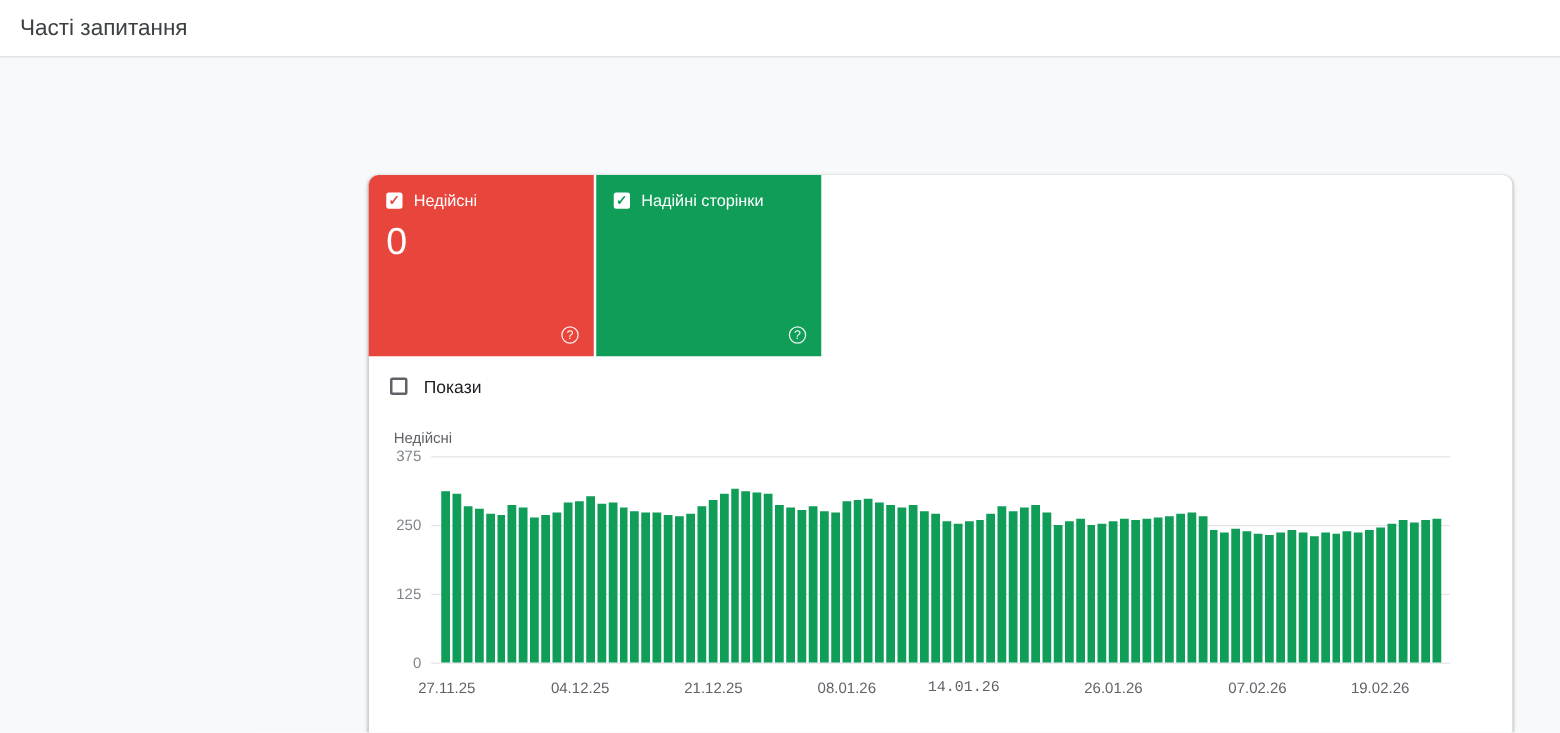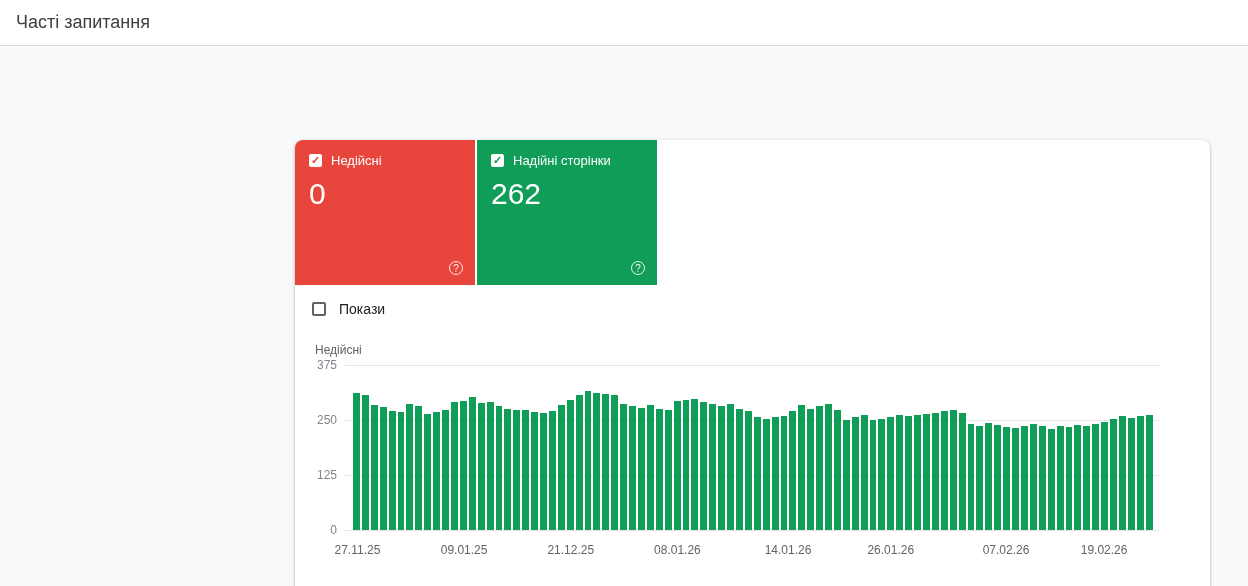--- a/index.html
+++ b/index.html
@@ -186,21 +186,20 @@
         </div>
         <div class="block-value">0</div>
         <span class="help">?</span>
       </div>
 
       <div class="block valid" id="block-valid" style="background: rgb(15, 157, 88);">
         <div class="block-head">
           <span class="cb">✓</span>
           <span>Надійні сторінки</span>
         </div>
-        <div class="block-value">262</div>
         <span class="help">?</span>
       </div>
 
     </div>
 
     <div class="impressions">
       <span class="cb-empty"></span>
       <span class="imp-label">Покази</span>
     </div>
 
@@ -301,24 +300,24 @@
         </div>
     <div class="gridline" style="top: 165px;"></div>
         <span class="ytick" style="top: 165px;">0</span>
         <div class="gridline" style="top: 110px;"></div>
         <span class="ytick" style="top: 110px;">125</span>
         <div class="gridline" style="top: 55px;"></div>
         <span class="ytick" style="top: 55px;">250</span>
         <div class="gridline" style="top: 0px;"></div>
         <span class="ytick" style="top: 0px;">375</span>
         <span class="xtick" style="left: 12.4444px;">27.11.25</span>
-        <span class="xtick" style="left: 119.111px;">09.01.25</span>
+        <span class="xtick" style="left: 119.111px;">04.12.25</span>
         <span class="xtick" style="left: 225.778px;">21.12.25</span>
         <span class="xtick" style="left: 332.444px;">08.01.26</span>
-        <span class="xtick" style="left: 443px;">14.01.26</span>
+        <span class="xtick" style="left: 426px; font-family: Liberation Mono, monospace;">14.01.26</span>
         <span class="xtick" style="left: 545.778px;">26.01.26</span>
         <span class="xtick" style="left: 661px;">07.02.26</span>
         <span class="xtick" style="left: 759.111px;">19.02.26</span>
       </div>
 
   </section>
 
 </div>
 
 </body></html>

